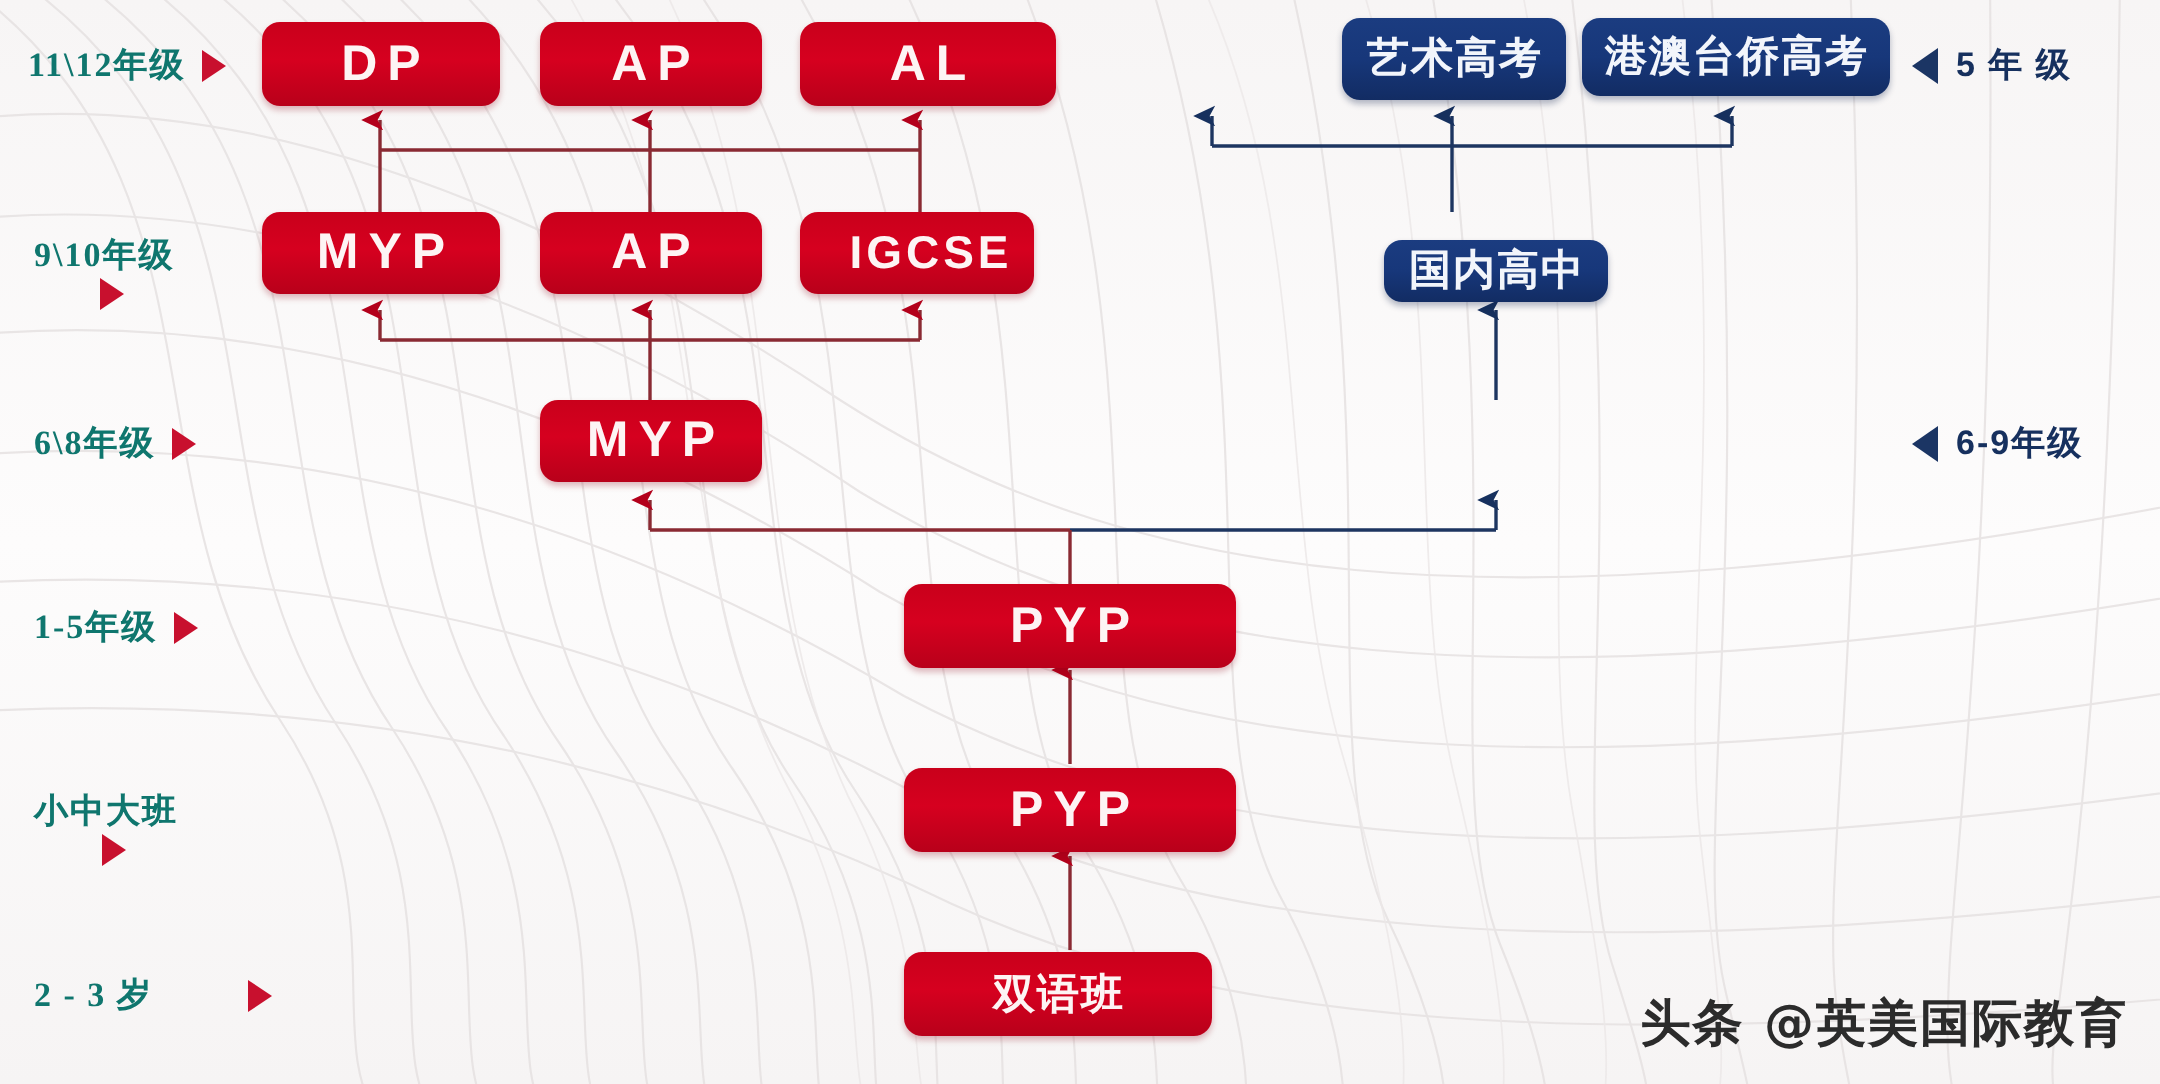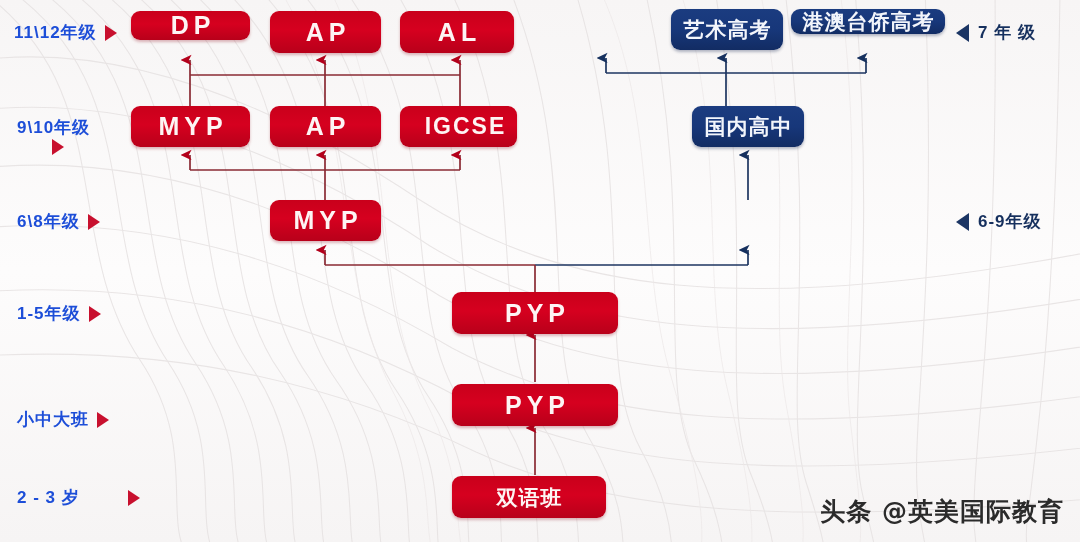--- a/index.html
+++ b/index.html
@@ -47,21 +47,21 @@
   .han{font-size:21px;font-weight:700;letter-spacing:1px;text-indent:1px;}
 
   
   .glabel{
     position:absolute;
     display:flex;align-items:center;
     font-size:17px;font-weight:700;
     white-space:nowrap;
     user-select:none;
   }
-  .glabel.left{color:#1d4ed8;letter-spacing:1px;}
+  .glabel.left{color:#0f766e;letter-spacing:1px;font-family:Liberation Serif, serif;}
   .glabel.right{color:#16305e;letter-spacing:1px;}
   .tri{display:inline-block;width:0;height:0;}
   .tri.r{border-left:12px solid #c8102e;border-top:8px solid transparent;border-bottom:8px solid transparent;margin-left:8px;}
   .tri.l{border-right:13px solid #1b3564;border-top:9px solid transparent;border-bottom:9px solid transparent;margin-right:9px;}
 
   
   #wm{
     position:absolute;right:16px;bottom:14px;
     font-size:25px;font-weight:700;color:#2b2b2b;
     letter-spacing:1px;white-space:nowrap;user-select:none;
@@ -166,48 +166,48 @@
       <path d="M726,106 L726,58"></path>
       <path d="M866,73 L866,58"></path>
     </g>
     <path d="M606,73 L866,73" stroke="#1d3560" stroke-width="1.7" fill="none"></path>
 
     <g stroke="#1d3560" stroke-width="1.7" fill="none" marker-end="url(#ar-blue)">
       <path d="M748,200 L748,155"></path>
     </g>
   </svg>
 
-  <div class="node red" style="left:131px;top:11px;width:119px;height:29px;">
+  <div class="node red" style="left:131px;top:11px;width:119px;height:42px;">
     <span class="txt lat">DP</span>
   </div>
   <div class="node red" style="left:270px;top:11px;width:111px;height:42px;">
     <span class="txt lat">AP</span>
   </div>
-  <div class="node red" style="left:400px;top:11px;width:114px;height:42px;">
+  <div class="node red" style="left:400px;top:11px;width:128px;height:42px;">
     <span class="txt lat">AL</span>
   </div>
 
   <div class="node blue" style="left:671px;top:9px;width:112px;height:41px;">
     <span class="txt han">艺术高考</span>
   </div>
-  <div class="node blue" style="left:791px;top:9px;width:154px;height:25px;">
+  <div class="node blue" style="left:791px;top:9px;width:154px;height:39px;">
     <span class="txt han">港澳台侨高考</span>
   </div>
 
   <div class="node red" style="left:131px;top:106px;width:119px;height:41px;">
     <span class="txt lat">MYP</span>
   </div>
   <div class="node red" style="left:270px;top:106px;width:111px;height:41px;">
     <span class="txt lat">AP</span>
   </div>
   <div class="node red" style="left:400px;top:106px;width:117px;height:41px;padding-left:12px;">
     <span class="txt lat small">IGCSE</span>
   </div>
 
-  <div class="node blue" style="left:692px;top:106px;width:112px;height:41px;">
+  <div class="node blue" style="left:692px;top:120px;width:112px;height:31px;">
     <span class="txt han">国内高中</span>
   </div>
 
   <div class="node red" style="left:270px;top:200px;width:111px;height:41px;">
     <span class="txt lat">MYP</span>
   </div>
 
   <div class="node red" style="left:452px;top:292px;width:166px;height:42px;">
     <span class="txt lat">PYP</span>
   </div>
@@ -229,32 +229,32 @@
     <span class="tri r"></span>
   </div>
   <div class="glabel left" style="left:17px;top:210px;">
     <span>6\8年级</span>
     <span class="tri r"></span>
   </div>
   <div class="glabel left" style="left:17px;top:302px;">
     <span>1-5年级</span>
     <span class="tri r"></span>
   </div>
-  <div class="glabel left" style="left:17px;top:408px;">
+  <div class="glabel left" style="left:17px;top:394px;flex-direction:column;">
     <span>小中大班</span>
     <span class="tri r"></span>
   </div>
   <div class="glabel left" style="left:17px;top:486px;gap:40px;">
     <span>2 - 3 岁</span>
     <span class="tri r"></span>
   </div>
 
   <div class="glabel right" style="left:956px;top:21px;">
     <span class="tri l"></span>
-    <span>7 年 级</span>
+    <span>5 年 级</span>
   </div>
   <div class="glabel right" style="left:956px;top:210px;">
     <span class="tri l"></span>
     <span>6-9年级</span>
   </div>
 
   <div id="wm">头条 @英美国际教育</div>
 
 </div>
 

